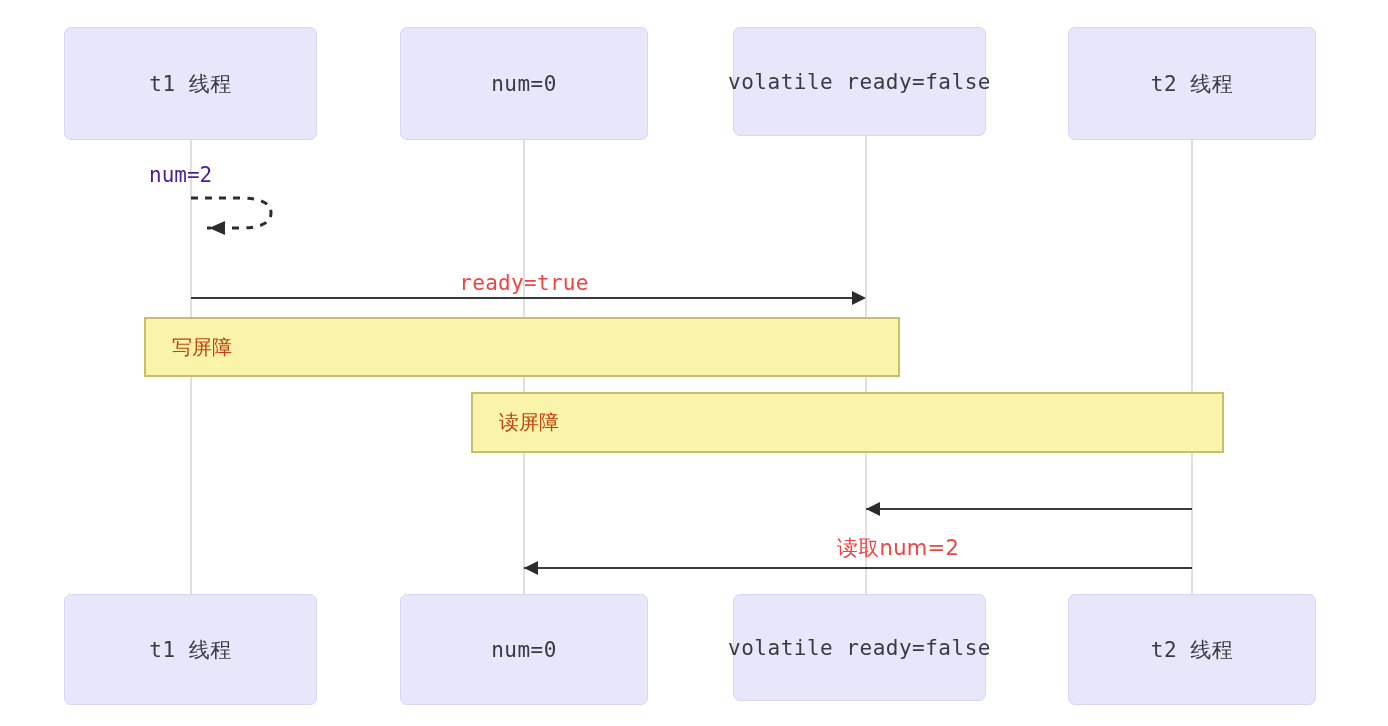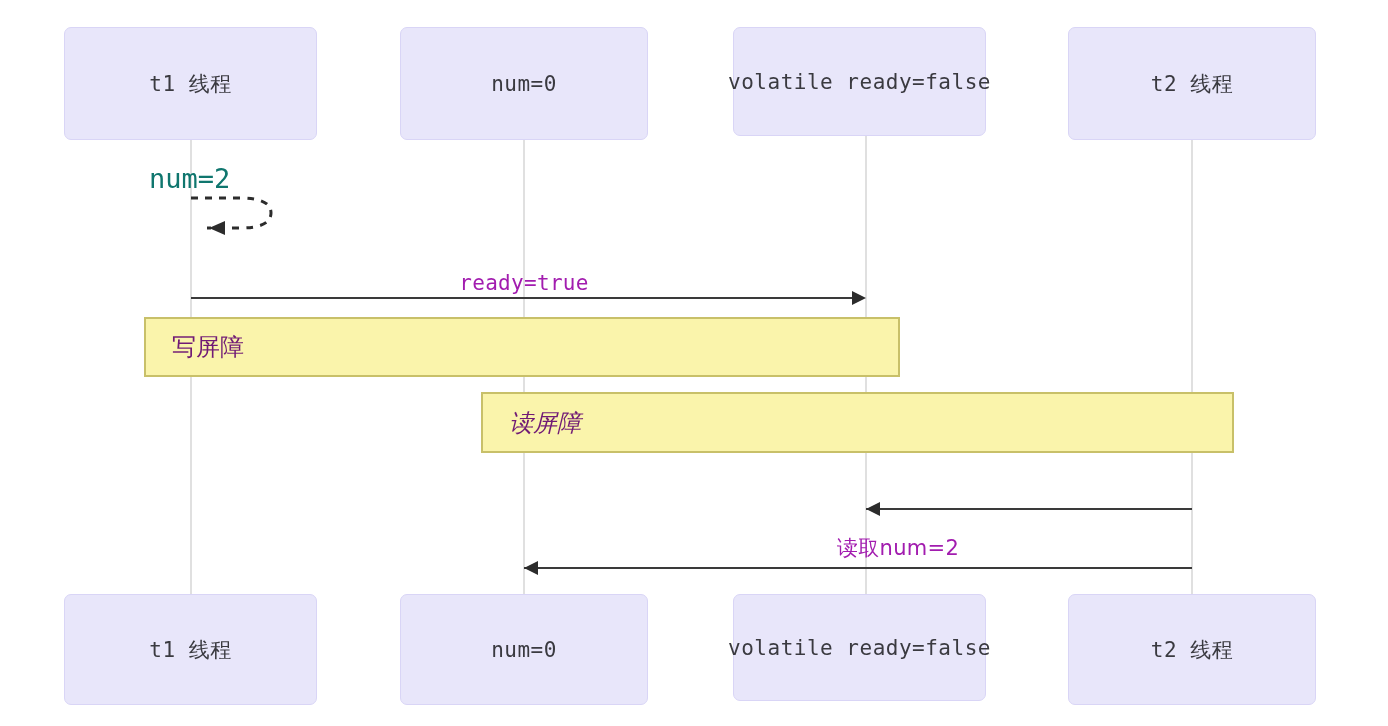--- a/index.html
+++ b/index.html
@@ -46,22 +46,22 @@
   .note {
     position: absolute;
     box-sizing: border-box;
     background: #faf4ab;
     border: 2px solid #c8c069;
     display: flex;
     align-items: center;
   }
   .note-label {
     font-family: "DejaVu Sans", "Liberation Sans", sans-serif;
-    font-size: 24px;
-    color: #701a75;
+    font-size: 20px;
+    color: #c2410c;
     padding-left: 26px;
     white-space: nowrap;
   }
 
   
   .msg-line {
     position: absolute;
     height: 2px;
     background: #3a3a3a;
   }
@@ -77,39 +77,39 @@
   }
   .arrowhead.left {
     border-top: 7px solid transparent;
     border-bottom: 7px solid transparent;
     border-right: 14px solid #2c2c2c;
   }
   .msg-label {
     position: absolute;
     font-family: "DejaVu Sans Mono", "Liberation Mono", monospace;
     font-size: 21px;
-    color: #a21caf;
+    color: #ef4444;
     white-space: nowrap;
     transform: translateX(-50%);
     letter-spacing: 0.3px;
   }
   .msg-label.cjk {
     font-family: "DejaVu Sans", "Liberation Sans", sans-serif;
   }
 
   
   .selfmsg-svg {
     position: absolute;
     overflow: visible;
   }
   .selfmsg-label {
     position: absolute;
     font-family: "DejaVu Sans Mono", "Liberation Mono", monospace;
-    font-size: 27px;
-    color: #0f766e;
+    font-size: 21px;
+    color: #4c1d95;
     white-space: nowrap;
   }
 </style>
 </head>
 <body>
 
 <div id="canvas">
 
   <div class="lifeline" style="left:190px; top:140px; height:455px;"></div>
   <div class="lifeline" style="left:523px; top:139px; height:456px;"></div>
@@ -140,21 +140,21 @@
   </svg>
 
   <div class="msg-label" style="left:524px; top:271px;">ready=true</div>
   <div class="msg-line" style="left:191px; top:297px; width:667px;"></div>
   <div class="arrowhead right" style="left:852px; top:291px;"></div>
 
   <div class="note" style="left:144px; top:317px; width:756px; height:60px;">
     <span class="note-label">写屏障</span>
   </div>
 
-  <div class="note" style="left:481px; top:392px; width:753px; height:61px;font-style:italic;">
+  <div class="note" style="left:471px; top:392px; width:753px; height:61px;">
     <span class="note-label">读屏障</span>
   </div>
 
   <div class="msg-line" style="left:866px; top:508px; width:326px;"></div>
   <div class="arrowhead left" style="left:866px; top:502px;"></div>
 
   <div class="msg-label cjk" style="left:898px; top:534px;">读取num=2</div>
   <div class="msg-line" style="left:524px; top:567px; width:668px;"></div>
   <div class="arrowhead left" style="left:524px; top:561px;"></div>
 

